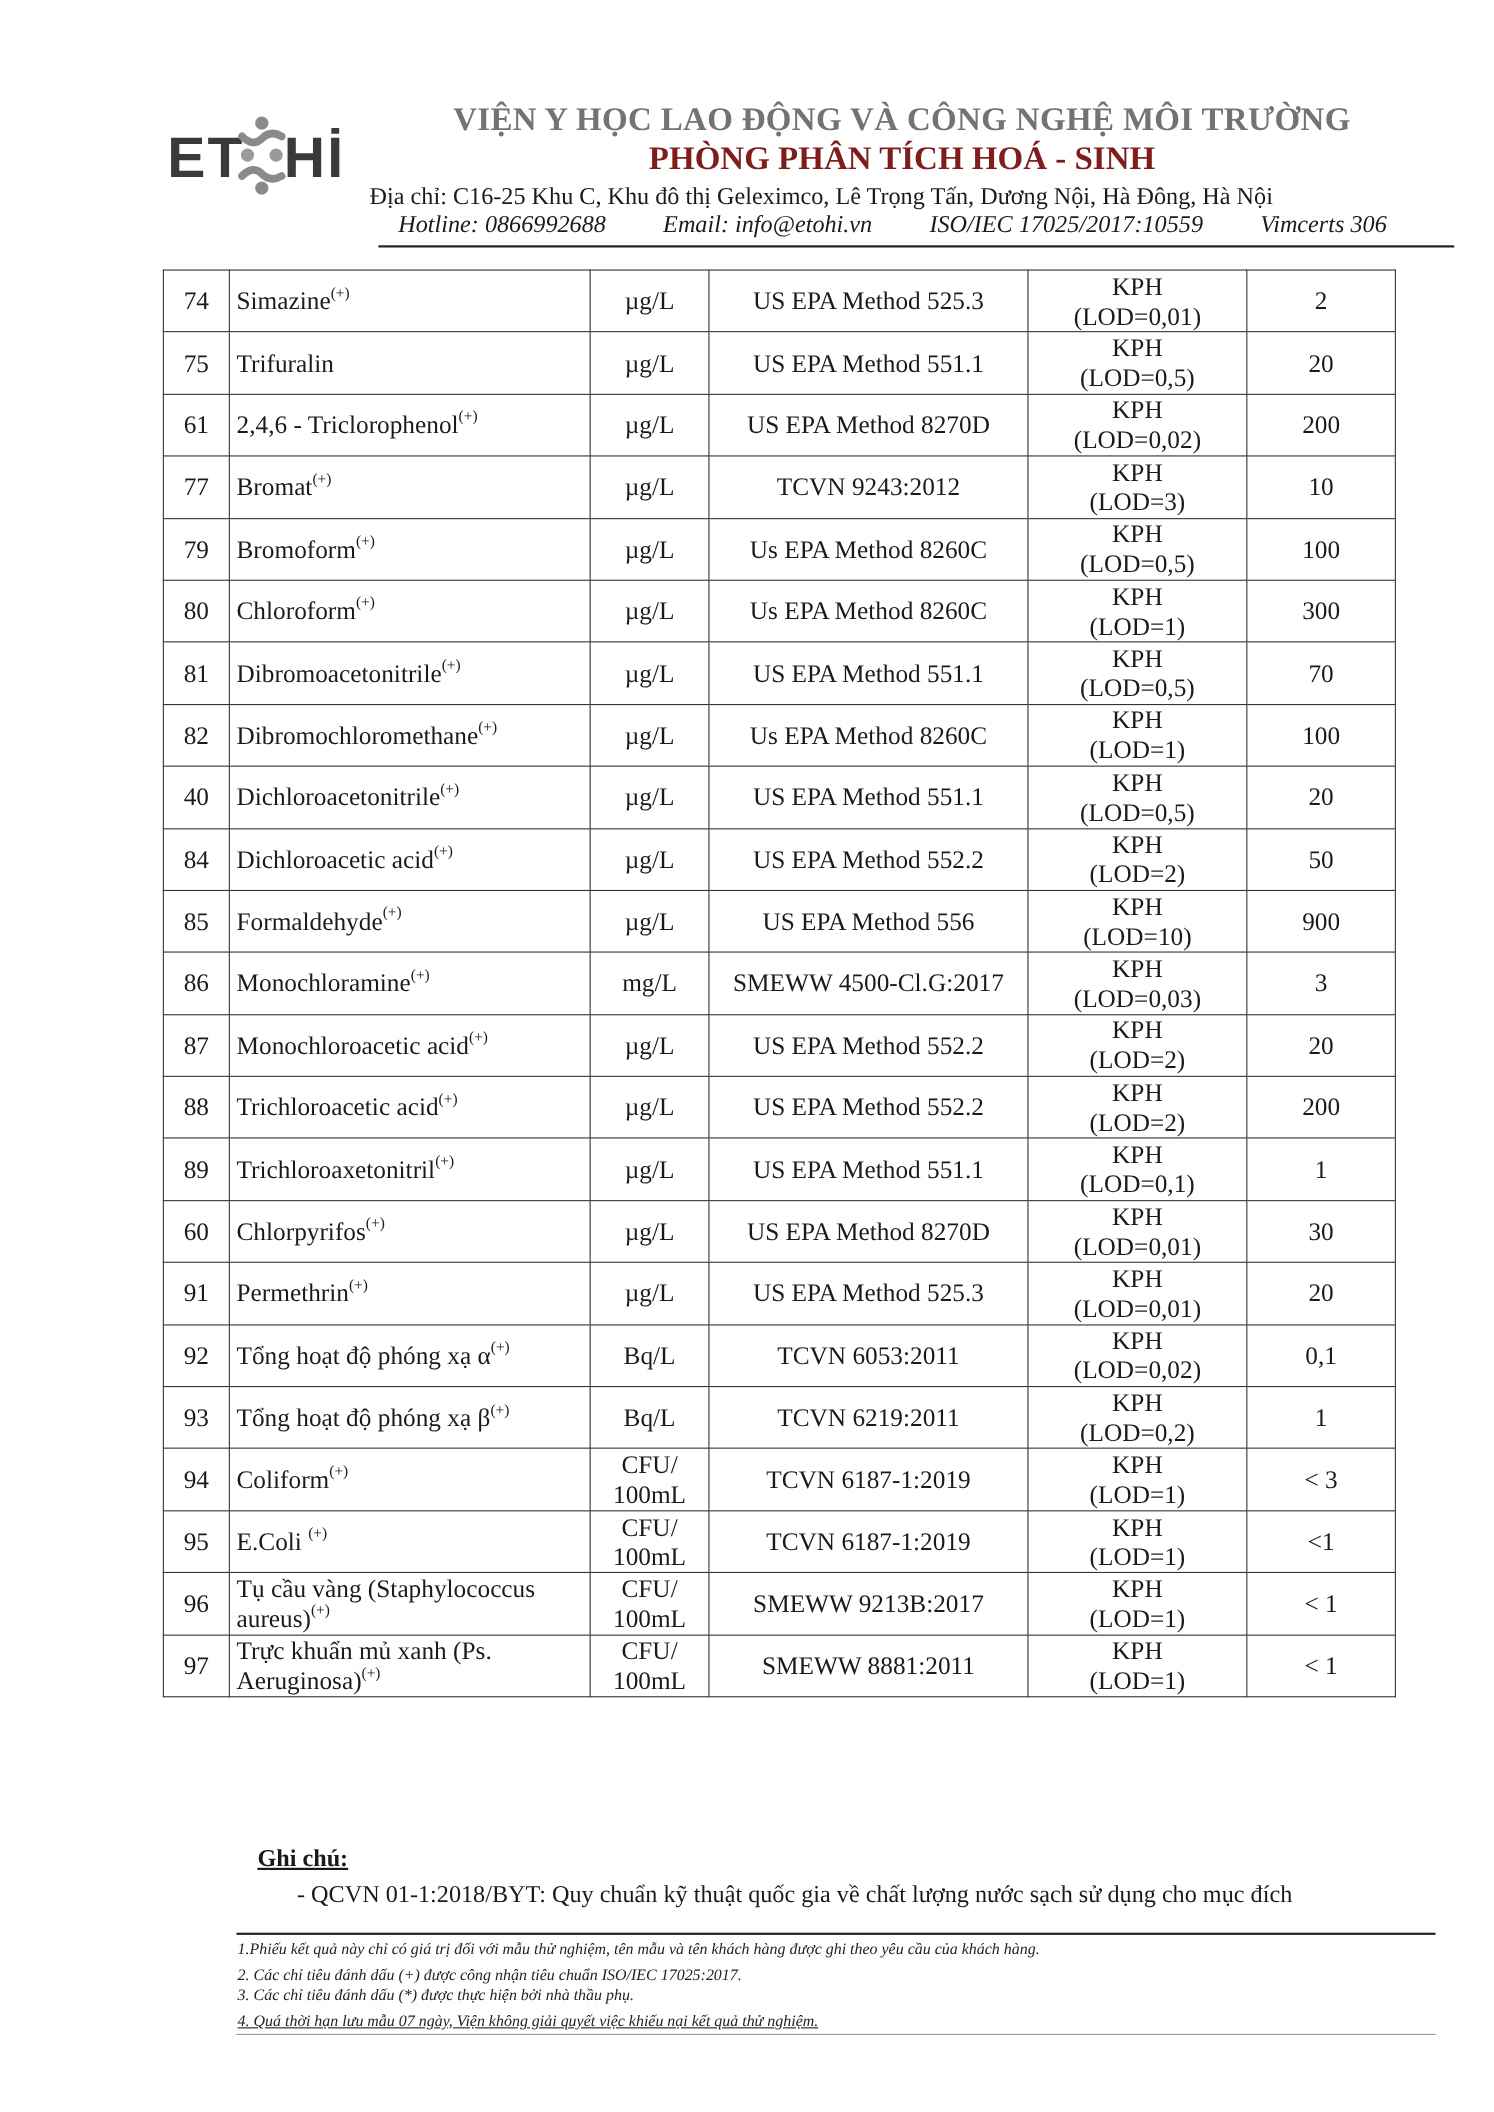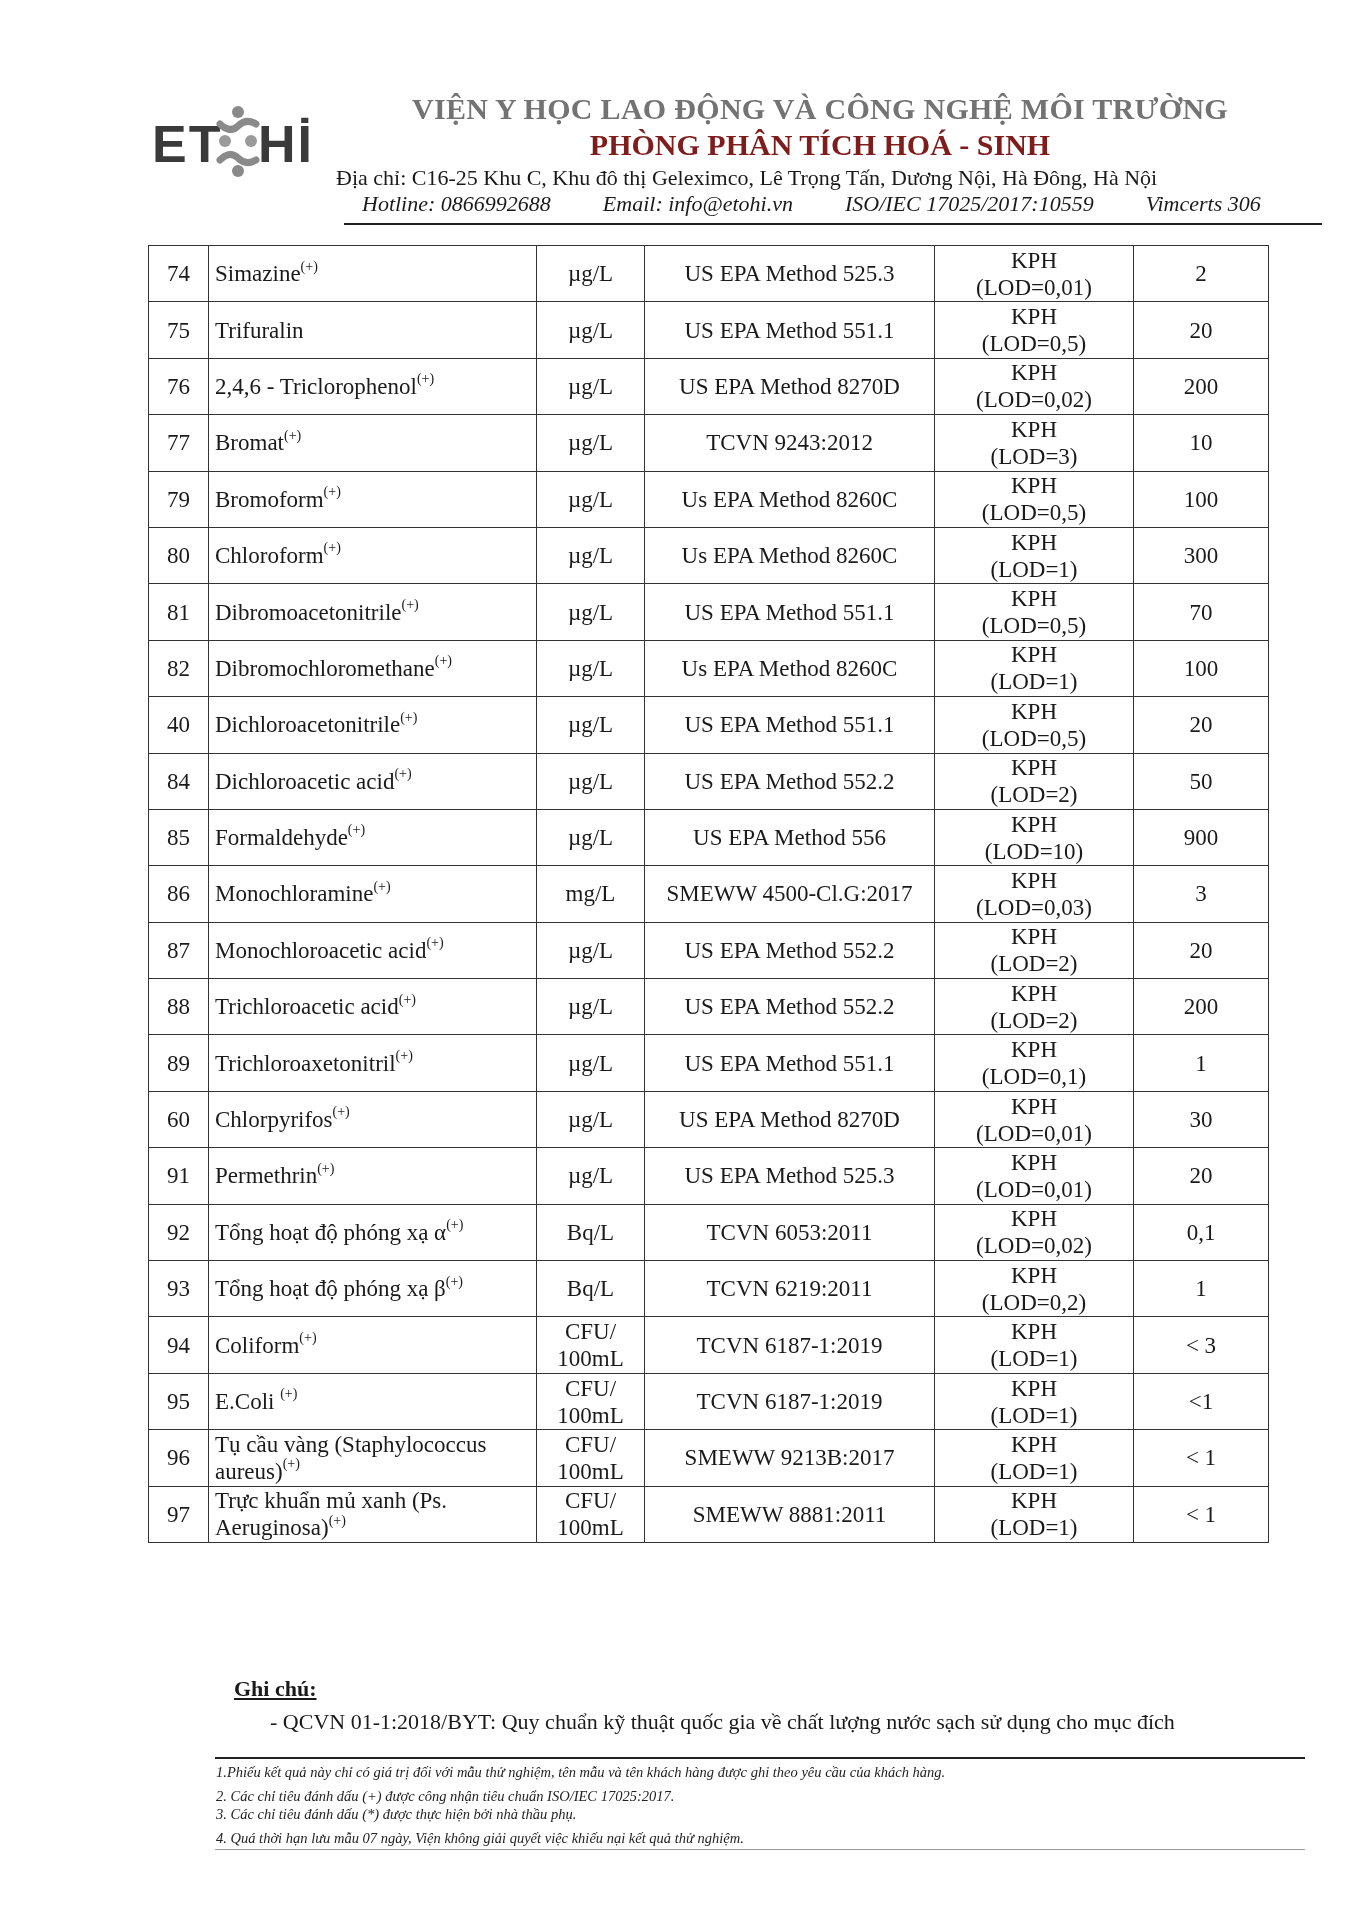--- a/index.html
+++ b/index.html
@@ -32,21 +32,21 @@
   sup { font-size: 14px; line-height: 0; position: relative; top: -2px; }
 
   .notes-title { position: absolute; left: 234px; top: 1676px; font-size: 22px; font-weight: bold;
                  text-decoration: underline; }
   .notes-line { position: absolute; left: 270px; top: 1709px; font-size: 22px; white-space: nowrap; }
   .foot-rule { position: absolute; left: 215px; top: 1757px; width: 1090px; height: 2px; background: #222; }
   .foot { position: absolute; left: 216px; font-size: 14.5px; font-style: italic; white-space: nowrap; color: #222; }
   .foot.f1 { top: 1764px; }
   .foot.f2 { top: 1788px; }
   .foot.f3 { top: 1806px; }
-  .foot.f4 { top: 1830px; }
+  .foot.f4 { top: 1830px; text-decoration: underline; }
   .foot-rule2 { position: absolute; left: 215px; top: 1849px; width: 1090px; height: 1px; background: #999; }
 </style>
 </head>
 <body>
 
 <div class="logo">
   <span class="lt e">ET</span>
   <svg width="44" height="74" viewBox="0 0 44 74">
     <circle cx="22" cy="8" r="6" fill="#8a8a8a"></circle>
     <path d="M4 20 Q14 30 22 22 Q30 14 40 20" stroke="#8a8a8a" stroke-width="7" fill="none" stroke-linecap="round"></path>
@@ -91,21 +91,21 @@
   <tr>
     <td class="c-no"><span>75</span></td>
     <td class="c-name"><span>Trifuralin</span><sup></sup></td>
     <td class="c-unit"><span>µg/L</span><span></span></td>
     <td class="c-method"><span>US EPA Method 551.1</span></td>
     <td class="c-result"><span>KPH</span><br><span>(LOD=0,5)</span></td>
     <td class="c-limit"><span>20</span></td>
   </tr>
 
   <tr>
-    <td class="c-no"><span>76</span></td>
+    <td class="c-no"><span>61</span></td>
     <td class="c-name"><span>2,4,6 - Triclorophenol</span><sup>(+)</sup></td>
     <td class="c-unit"><span>µg/L</span><span></span></td>
     <td class="c-method"><span>US EPA Method 8270D</span></td>
     <td class="c-result"><span>KPH</span><br><span>(LOD=0,02)</span></td>
     <td class="c-limit"><span>200</span></td>
   </tr>
 
   <tr>
     <td class="c-no"><span>77</span></td>
     <td class="c-name"><span>Bromat</span><sup>(+)</sup></td>

